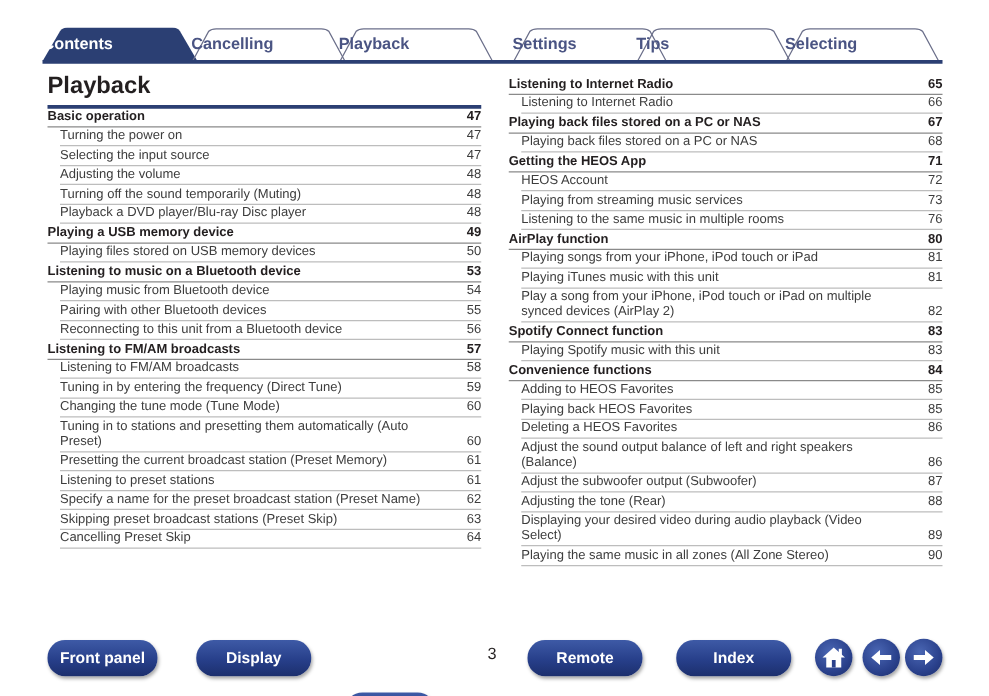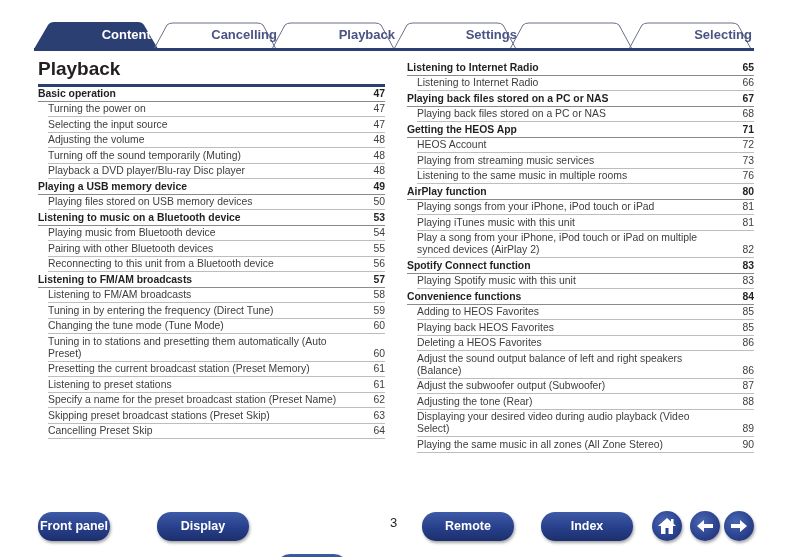--- a/index.html
+++ b/index.html
@@ -1,21 +1,21 @@
 <!DOCTYPE html>
 <html><head>
 <meta charset="utf-8">
 <style>
   * { box-sizing: border-box; margin: 0; padding: 0; }
   html, body { width: 791px; height: 557px; background: #fff; overflow: hidden; }
   body { font-family: "Liberation Sans", sans-serif; color: #231f20; position: relative; }
   .tabline { position: absolute; left: 34px; top: 48px; width: 720px; height: 3px; background: #2b3f73; }
   .tab { position: absolute; top: 22px; height: 27px; width: 124px; }
   .tab svg { position: absolute; left: 0; top: 0; }
-  .tab span { position: absolute; left: 0; right: 0; top: 5px; text-align: right; font-weight: bold; font-size: 13px; color: #4a5483; }
+  .tab span { position: absolute; left: 0; right: 0; top: 5px; text-align: left; font-weight: bold; font-size: 13px; color: #4a5483; }
   .tab.active span { color: #fff; }
 
   
   .page-title { position: absolute; left: 38px; top: 58px; font-size: 19px; font-weight: bold; color: #231f20; }
   .title-rule { position: absolute; left: 38px; top: 84px; width: 347px; height: 3px; background: #2b3f73; }
 
   
   .col { position: absolute; width: 347px; }
   .col.left { left: 38px; top: 86px; }
   .col.right { left: 407px; top: 60px; }
@@ -52,30 +52,31 @@
         <path d="M1 27 L14 3 Q16 1 20 1 L104 1 Q108 1 110 3 L123 27" fill="none" stroke="#6b6f8a" stroke-width="1"></path>
       </svg>
     <span>Cancelling</span>
   </div>
   <div class="tab" style="left:271px;">
     <svg width="126" height="27">
         <path d="M1 27 L14 3 Q16 1 20 1 L104 1 Q108 1 110 3 L123 27" fill="none" stroke="#6b6f8a" stroke-width="1"></path>
       </svg>
     <span>Playback</span>
   </div>
-  <div class="tab" style="left:393px;">
+  <div class="tab" style="left:410px;">
     <svg width="126" height="27">
         <path d="M1 27 L14 3 Q16 1 20 1 L104 1 Q108 1 110 3 L123 27" fill="none" stroke="#6b6f8a" stroke-width="1"></path>
       </svg>
     <span>Settings</span>
   </div>
   <div class="tab" style="left:509px;">
     <svg width="126" height="27">
         <path d="M1 27 L14 3 Q16 1 20 1 L104 1 Q108 1 110 3 L123 27" fill="none" stroke="#6b6f8a" stroke-width="1"></path>
       </svg>
+    <span>Tips</span>
   </div>
   <div class="tab" style="left:628px;">
     <svg width="126" height="27">
         <path d="M1 27 L14 3 Q16 1 20 1 L104 1 Q108 1 110 3 L123 27" fill="none" stroke="#6b6f8a" stroke-width="1"></path>
       </svg>
     <span>Selecting</span>
   </div>
 </div>
 <div class="tabline"></div>
 
@@ -261,21 +262,21 @@
     <div class="row sub tall">
       <span class="t">Displaying your desired video during audio playback (Video Select)</span>
       <span class="p">89</span>
     </div>
     <div class="row sub">
       <span class="t">Playing the same music in all zones (All Zone Stereo)</span>
       <span class="p">90</span>
     </div>
   </div>
 
-<div class="navbtn" style="left:38px; width:72px;">Front panel</div>
+<div class="navbtn" style="left:38px; width:88px;">Front panel</div>
 <div class="navbtn" style="left:157px; width:92px;">Display</div>
 <div class="navbtn" style="left:276px; width:72px;margin-top:42px;">Rear panel</div>
 <div class="pageno">3</div>
 <div class="navbtn" style="left:422px; width:92px;">Remote</div>
 <div class="navbtn" style="left:541px; width:92px;">Index</div>
 
 <div class="circ" style="left:652px;">
   <svg width="30" height="30">
     <path d="M6 15 L15 7 L24 15 Z" fill="#fff"></path>
     <rect x="19" y="8" width="2.5" height="5" fill="#fff"></rect>

